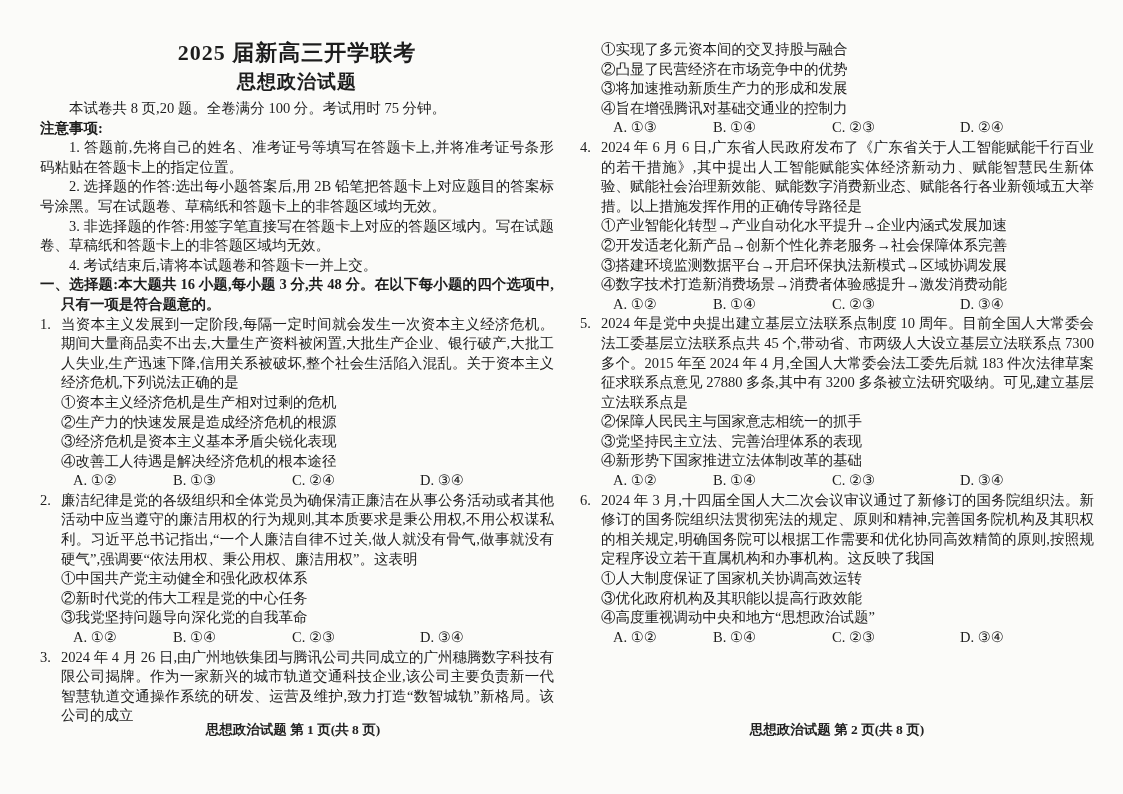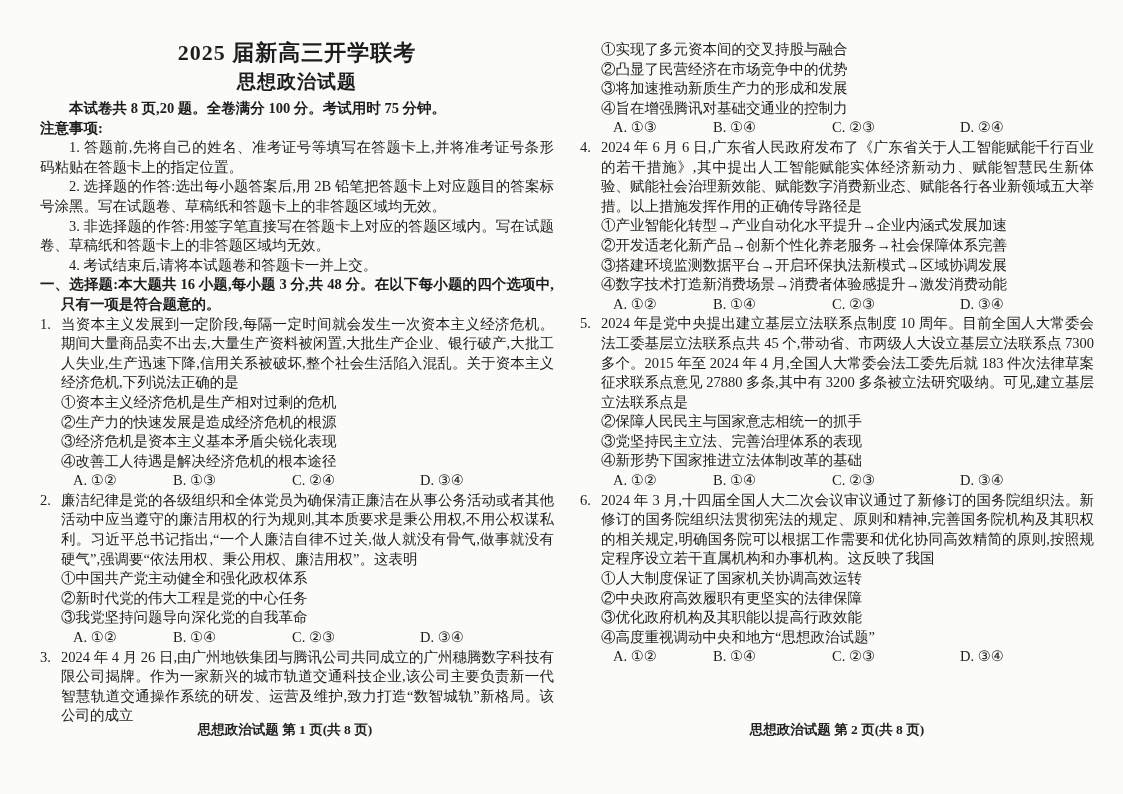--- a/index.html
+++ b/index.html
@@ -23,21 +23,21 @@
   .title {
     text-align: center; font-weight: bold;
     font-size: 22px; line-height: 30px;
     letter-spacing: 1px;
   }
   .subtitle {
     text-align: center; font-weight: bold;
     font-size: 19px; line-height: 27px;
     margin-bottom: 4px; letter-spacing: 1px;
   }
-  .intro { font-weight: bold; text-indent: 2em; }
+  .intro { font-weight: normal; text-indent: 2em; }
   .notice-header { font-weight: bold; }
   .notice { text-indent: 2em; }
   .section-header {
     font-weight: bold;
     padding-left: 1.4em; text-indent: -1.4em;
   }
   .section-header-wrap { padding-left: 21px; text-indent: -21px; }
 
   .q { position: relative; padding-left: 21px; margin-top: 0; }
   .q-num { position: absolute; left: 0; top: 0; }
@@ -46,21 +46,21 @@
   .ans-a { width: 100px; }
   .ans-b { width: 119px; }
   .ans-c { width: 128px; }
   .ans-d { flex: 1; }
 
   .footer {
     position: absolute; top: 721px; width: 514px;
     text-align: center; font-weight: bold;
     font-size: 13.5px; color: #222;
   }
-  .footer-left  { left: 28px; }
+  .footer-left  { left: 36px; }
   .footer-right { left: 580px; }
 </style>
 </head>
 <body>
 
 <div class="sheet">
 
   <div class="col col-left">
     <div class="title">2025 届新高三开学联考</div>
     <div class="subtitle">思想政治试题</div>
@@ -150,21 +150,20 @@
         <span class="ans-b">B. ①④</span>
         <span class="ans-c">C. ②③</span>
         <span class="ans-d">D. ③④</span>
       </div>
     </div>
 
     <div class="q">
       <span class="q-num">6.</span>
       <span>2024 年 3 月,十四届全国人大二次会议审议通过了新修订的国务院组织法。新修订的国务院组织法贯彻宪法的规定、原则和精神,完善国务院机构及其职权的相关规定,明确国务院可以根据工作需要和优化协同高效精简的原则,按照规定程序设立若干直属机构和办事机构。这反映了我国</span>
       <span class="opt">①人大制度保证了国家机关协调高效运转</span>
-      <span class="opt">②中央政府高效履职有更坚实的法律保障</span>
       <span class="opt">③优化政府机构及其职能以提高行政效能</span>
       <span class="opt">④高度重视调动中央和地方“思想政治试题”</span>
       <div class="ans-row">
         <span class="ans-a">A. ①②</span>
         <span class="ans-b">B. ①④</span>
         <span class="ans-c">C. ②③</span>
         <span class="ans-d">D. ③④</span>
       </div>
     </div>
   </div>

